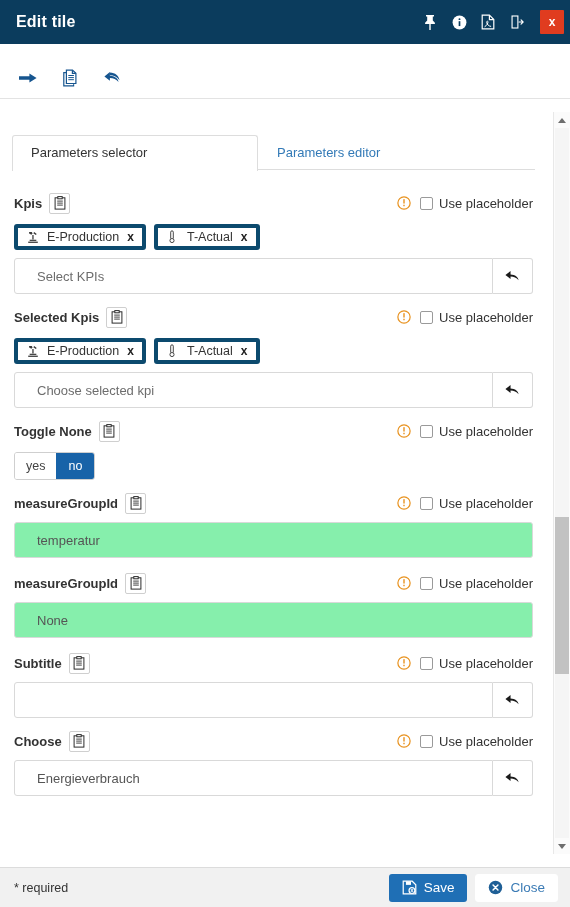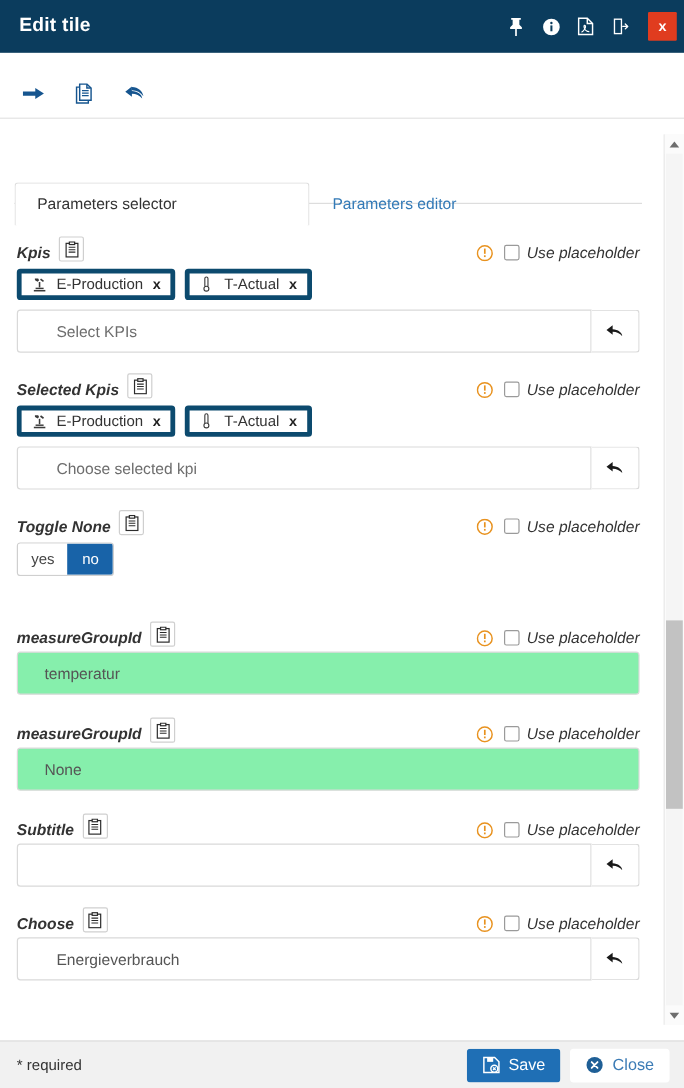--- a/index.html
+++ b/index.html
@@ -131,42 +131,41 @@
   }
   .tab {
     position: relative; z-index: 2;
     padding: 9px 18px 10px 18px;
     font-size: 13px;
     line-height: 16px;
     cursor: pointer;
     border: 1px solid transparent;
     border-bottom: none;
     border-radius: 3px 3px 0 0;
-    top: 18px;
+    top: 1px;
   }
   .tab.active {
     background: #ffffff;
     border-color: #dddddd;
     color: #333333;
     min-width: 246px;
   }
   .tab.inactive {
     color: #337ab7;
     min-width: 190px;
   }
 
   
   .form { padding: 10px 20px 10px 14px; }
   .field { margin-bottom: 2px; }
 
   .field-head {
-    display: flex; align-items: flex-end;
+    display: flex; align-items: center;
     height: 30px;
     margin-top: 8px;
-    font-style: italic;
   }
   .field-label {
     font-size: 13px;
     font-weight: bold;
     color: #333333;
     margin-right: 7px;
     white-space: nowrap;
   }
   .clip-btn {
     width: 21px; height: 21px;
@@ -214,21 +213,21 @@
     height: 36px;
     margin: 4px 0 2px 0;
   }
   .input-group .txt {
     flex: 1 1 auto;
     border: 1px solid #d9d9d9;
     border-radius: 3px 0 0 3px;
     background: #ffffff;
     font-size: 13px;
     color: #555555;
-    padding: 0 12px 0 32px;
+    padding: 0 12px 0 22px;
     outline: none;
     font-family: "Liberation Sans", sans-serif;
   }
   .input-group .txt::placeholder { color: #6d6d6d; opacity: 1; }
   .input-group .addon {
     flex: 0 0 40px;
     border: 1px solid #d9d9d9;
     border-left: none;
     border-radius: 0 3px 3px 0;
     background: #ffffff;
@@ -245,21 +244,21 @@
     color: #555555;
     padding: 0 12px 0 22px;
     margin: 4px 0 2px 0;
     outline: none;
     font-family: "Liberation Sans", sans-serif;
   }
 
   
   .toggle {
     display: inline-flex;
-    margin: 6px 0 21px 0;
+    margin: 6px 0 0 0;
     border-radius: 3px;
     overflow: hidden;
     border: 1px solid #cfcfcf;
     height: 28px;
   }
   .toggle .opt {
     min-width: 38px;
     padding: 0 11px;
     display: flex; align-items: center; justify-content: center;
     font-size: 12.5px;

